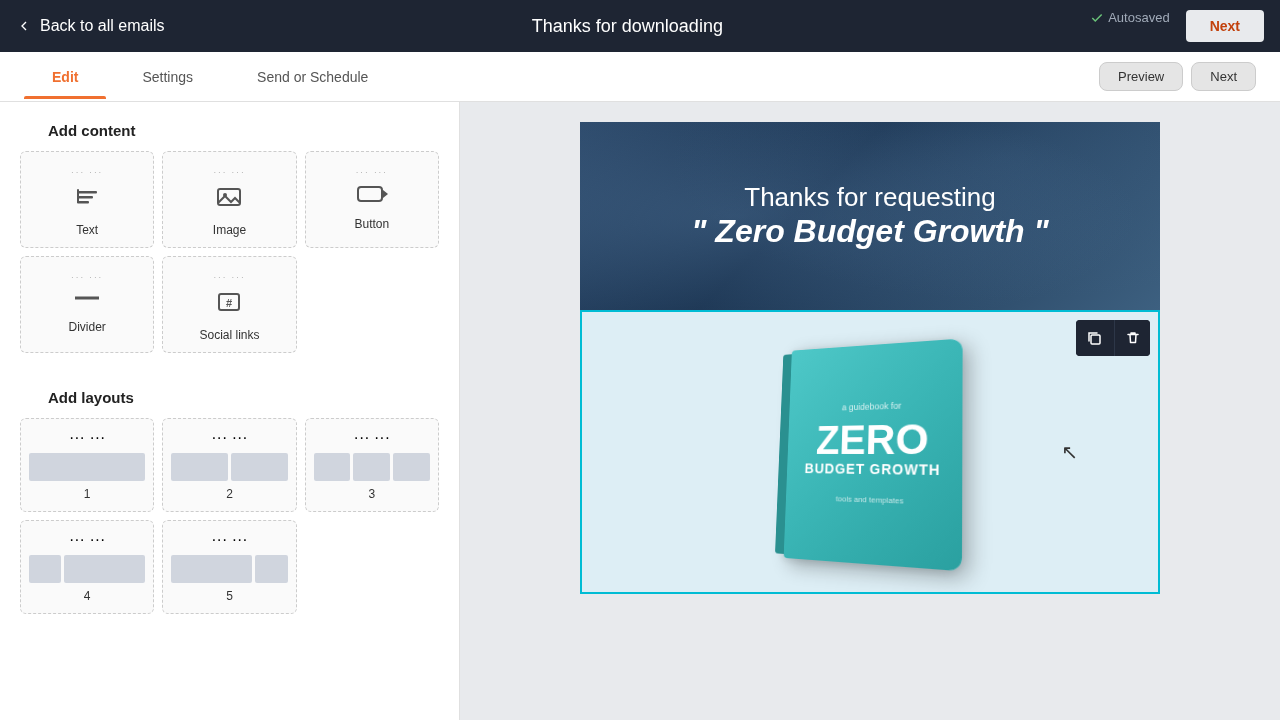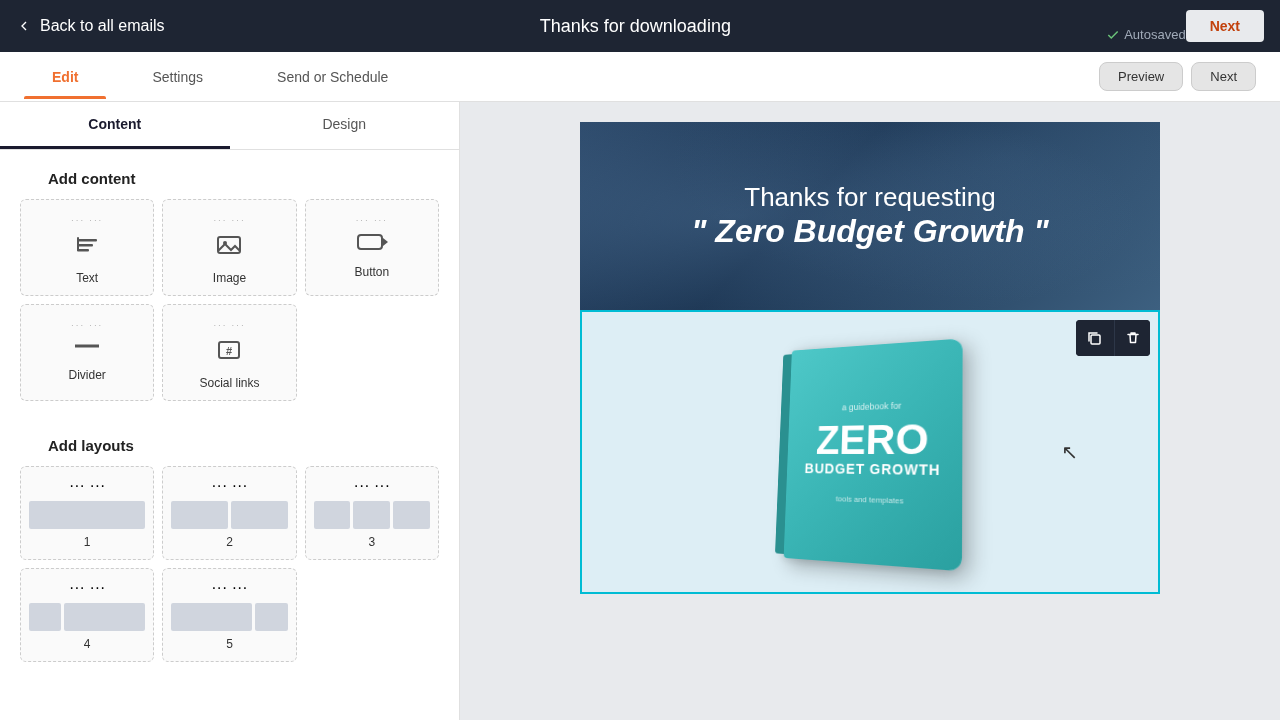--- a/index.html
+++ b/index.html
@@ -6,34 +6,34 @@
     body { font-family: -apple-system, BlinkMacSystemFont, 'Segoe UI', sans-serif; background: #f5f5f5; width: 1280px; height: 720px; overflow: hidden; }
 
     
     .top-bar {
       display: flex; align-items: center; justify-content: space-between;
       background: #1e2533; color: #fff; height: 52px; padding: 0 16px;
     }
     .top-bar-left { display: flex; align-items: center; gap: 8px; cursor: pointer; }
     .top-bar-left svg { width: 16px; height: 16px; fill: none; stroke: #fff; stroke-width: 2; }
     .top-bar-center { font-size: 18px; font-weight: 500; color: #ffffff; }
-    .top-bar-right { display: flex; align-items: flex-end; }
+    .top-bar-right { display: flex; align-items: flex-start; gap: 16px; }
     .autosaved { display: flex; align-items: center; gap: 4px; font-size: 13px; color: #a0aab8; }
     .autosaved svg { width: 14px; height: 14px; stroke: #6bc47a; fill: none; stroke-width: 2.5; }
     .next-btn {
       background: #e8eaed; color: #c2410c; border: none; padding: 8px 24px;
       border-radius: 4px; font-size: 14px; font-weight: 600; cursor: pointer;
     }
 
     
     .tab-bar {
       display: flex; align-items: center; justify-content: space-between;
       background: #fff; border-bottom: 1px solid #e0e0e0; padding: 0 24px; height: 50px;
     }
-    .tabs { display: flex; gap: 18px; }
+    .tabs { display: flex; gap: 8px; }
     .tab {
       padding: 14px 28px; font-size: 14px; color: #555; cursor: pointer; position: relative;
     }
     .tab.active { color: #f07030; font-weight: 600; }
     .tab.active::after {
       content: ''; position: absolute; bottom: 0; left: 0; right: 0; height: 3px;
       background: #f07030; border-radius: 2px 2px 0 0;
     }
     .tab-actions { display: flex; gap: 8px; }
     .tab-btn {
@@ -186,24 +186,20 @@
   <div class="tab-actions">
     <button class="tab-btn">Preview</button>
     <button class="tab-btn">Next</button>
   </div>
 </div>
 
 <div class="main-layout">
 
   <div class="sidebar">
 
-    <div class="sidebar-tabs">
-      <div class="sidebar-tab active">Content</div>
-      <div class="sidebar-tab">Design</div>
-    </div>
 
     <div class="section-title">Add content</div>
 
     <div class="content-grid">
 
       <div class="content-item">
         <div class="dots">··· ···</div>
         <div class="icon">
           <svg width="28" height="28" viewBox="0 0 28 28" fill="none">
             <rect x="4" y="8" width="20" height="2.5" fill="#555" rx="1"></rect>

